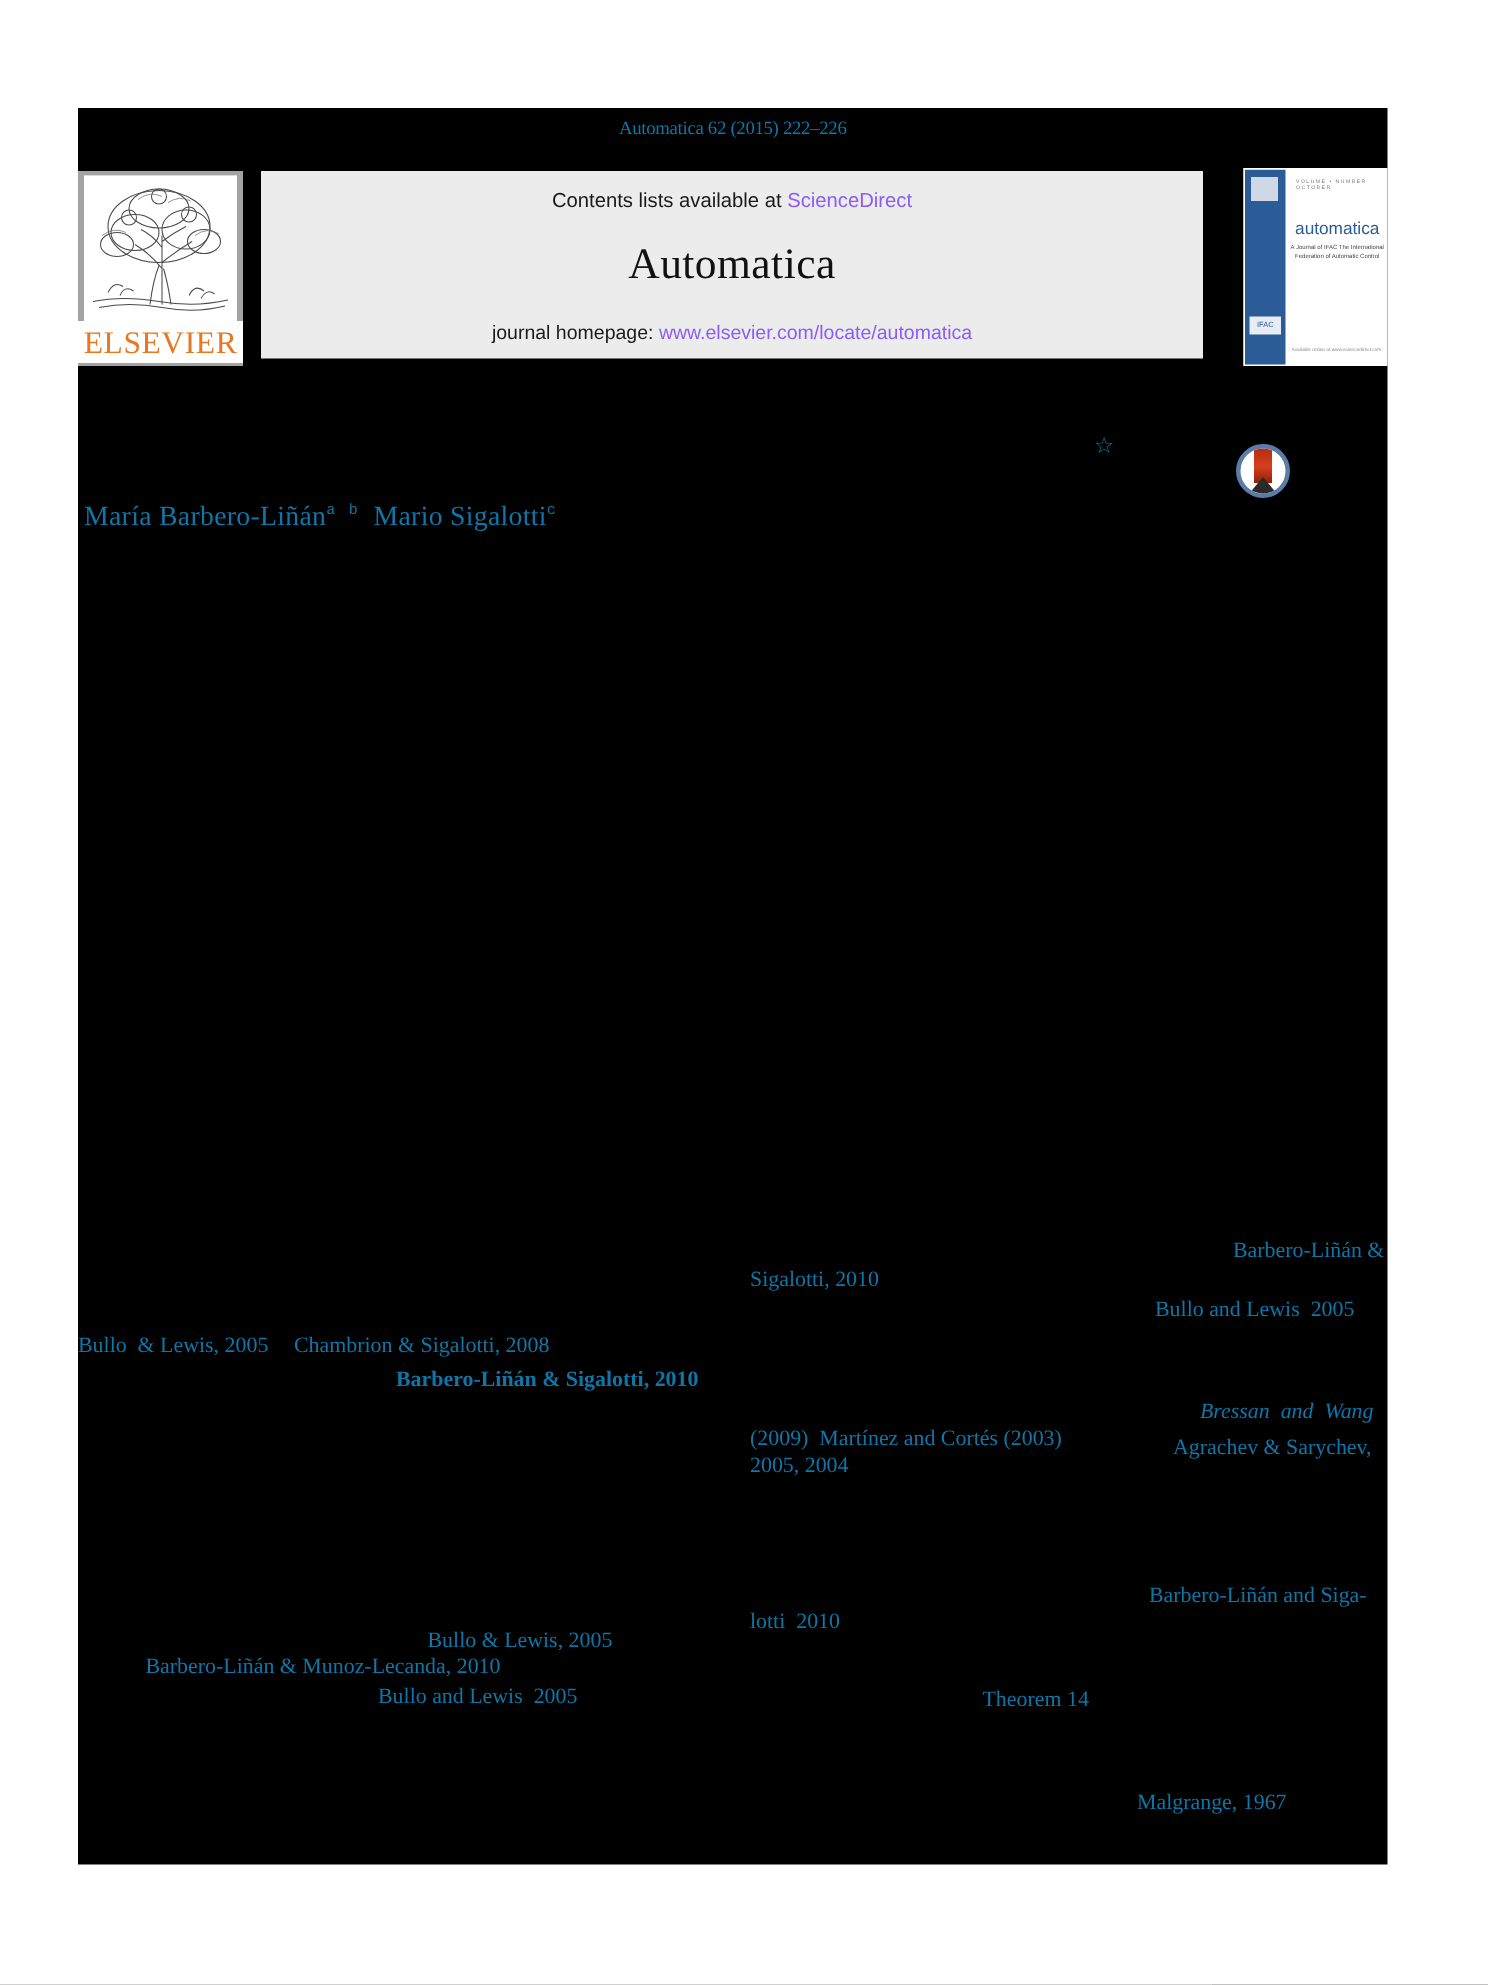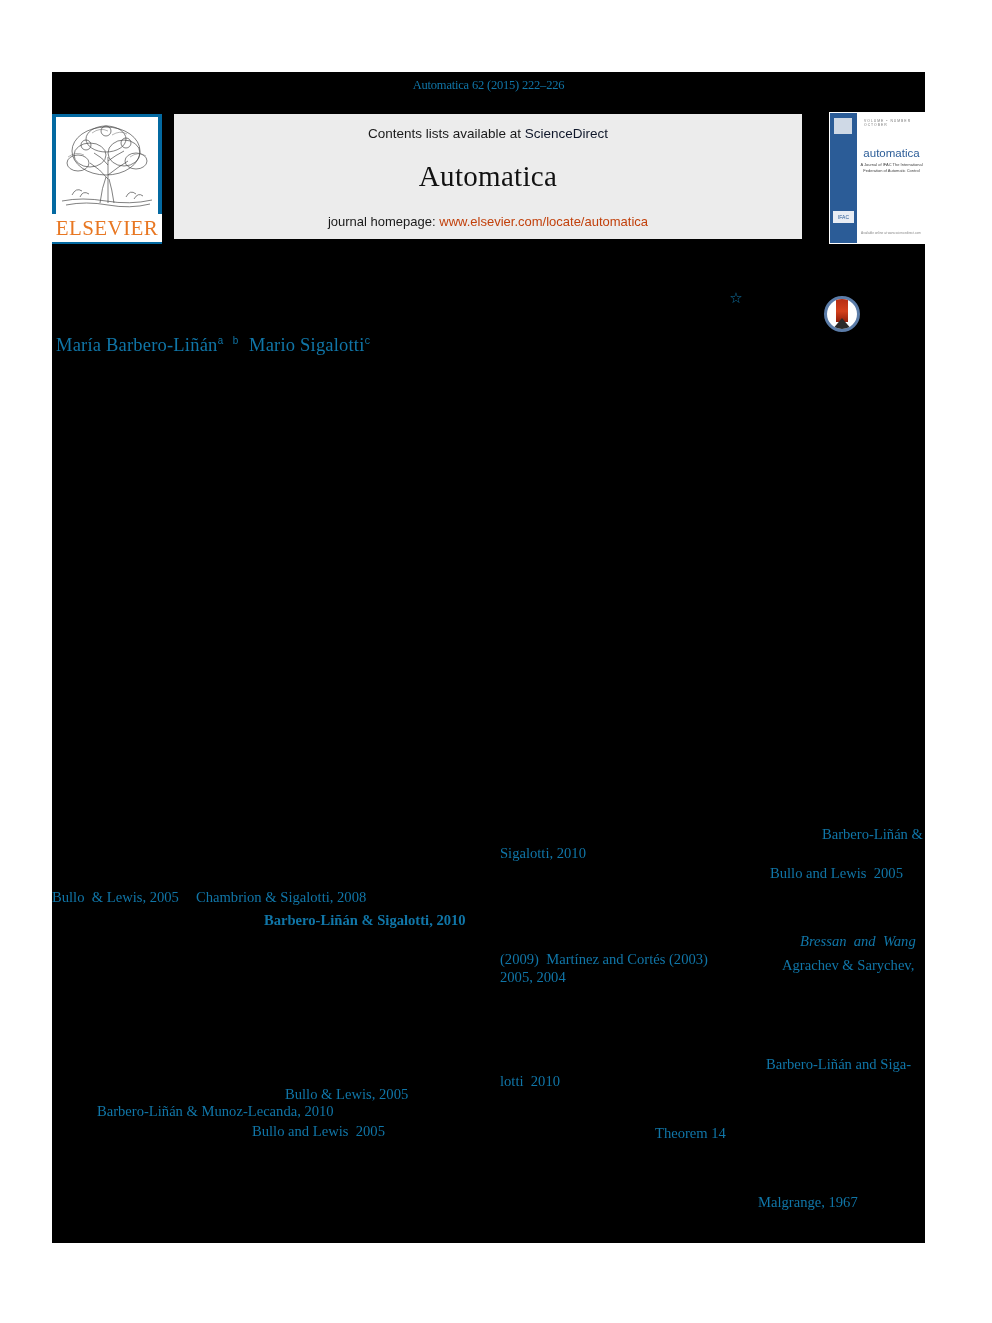--- a/index.html
+++ b/index.html
@@ -51,21 +51,21 @@
     width: 873px;
     height: 130px;
   }
 
   .elsevier-logo {
     position: absolute;
     left: 0px;
     top: 0px;
     width: 110px;
     height: 130px;
-    background: #0369a1;
+    background: #a3a3a3;
     overflow: hidden;
   }
   .elsevier-tree {
     position: absolute;
     left: 4px;
     top: 3px;
     width: 102px;
     height: 98px;
     background: #ffffff;
   }
@@ -94,41 +94,41 @@
   }
   .sd-contents {
     position: absolute;
     left: 0; top: 12px;
     width: 628px;
     text-align: center;
     font-family: "Liberation Sans", sans-serif;
     font-size: 13.5px;
     color: #1a1a1a;
   }
-  .sd-contents .sd-link { color: #0f172a; margin-top: 40px; }
+  .sd-contents .sd-link { color: #8b5cf6; margin-top: 40px; }
   .journal-title {
     position: absolute;
     left: 0; top: 46px;
     width: 628px;
     text-align: center;
     font-family: "Liberation Serif", serif;
     font-size: 29px;
     color: #111111;
     letter-spacing: 0.3px;
   }
   .homepage-line {
     position: absolute;
     left: 0; top: 100px;
     width: 628px;
     text-align: center;
     font-family: "Liberation Sans", sans-serif;
     font-size: 13px;
     color: #1a1a1a;
   }
-  .homepage-line .hp-link { color: #c2410c; margin-top: 16px; }
+  .homepage-line .hp-link { color: #8b5cf6; margin-top: 16px; }
 
   .cover-thumb {
     position: absolute;
     left: 777px;
     top: -2px;
     width: 96px;
     height: 132px;
     background: #ffffff;
     overflow: hidden;
     border: 1px solid #ffffff;

